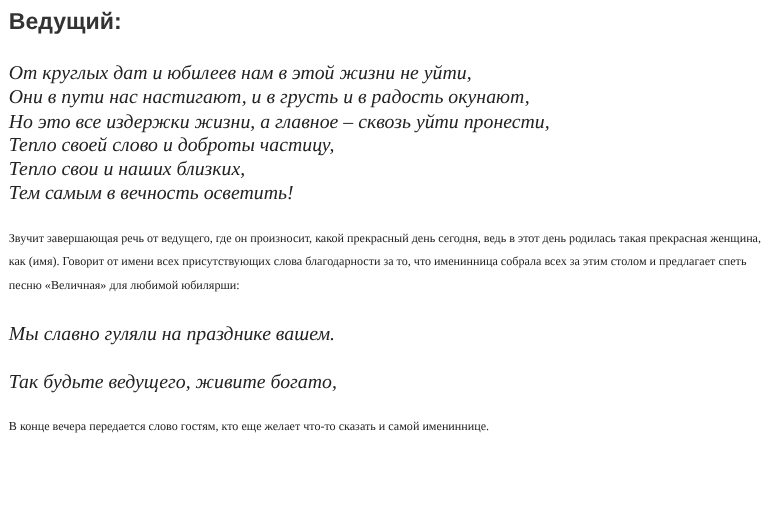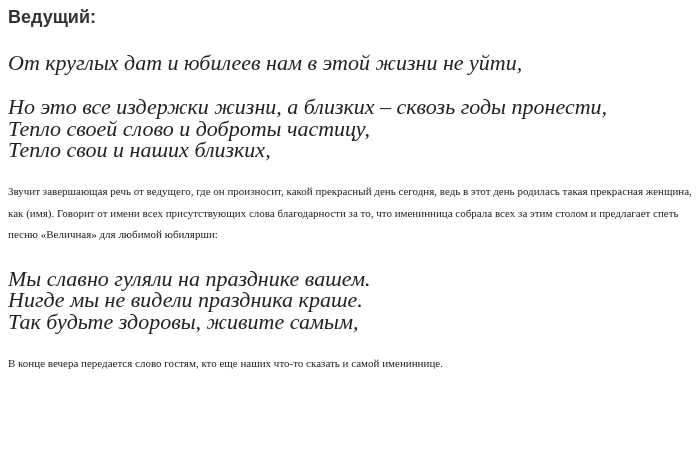--- a/index.html
+++ b/index.html
@@ -10,60 +10,61 @@
     overflow: hidden;
     font-family: "Liberation Serif", serif;
     color: #222222;
   }
   .doc {
     padding: 6px 4px 0 8px;
   }
   .heading {
     font-family: "Liberation Sans", sans-serif;
     font-weight: 700;
-    font-size: 18px;
+    font-size: 21px;
     line-height: 1.3;
     color: #333333;
     margin: 0 0 23px 0;
   }
   .para {
     font-size: 11px;
     line-height: 21.6px;
     color: #222222;
     margin: 0 0 20px 0;
   }
   .poem {
-    font-size: 22px;
+    font-size: 18px;
     line-height: 21.7px;
     font-style: italic;
     color: #222222;
     margin: 0 0 20px 0;
   }
   .poem--second {
     margin-top: 22px;
   }
 </style>
 </head>
 <body>
 
 <div class="doc">
 
   <h2 class="heading">Ведущий:</h2>
 
   <p class="poem">
     <span class="poem-line">От круглых дат и юбилеев нам в этой жизни не уйти,</span><br>
-    <br>
-    <span class="poem-line">Но это все издержки жизни, а близких – сквозь годы пронести,</span><br>
+    <span class="poem-line">Они в пути нас настигают, и в грусть и в радость окунают,</span><br>
+    <span class="poem-line">Но это все издержки жизни, а главное – сквозь уйти пронести,</span><br>
     <span class="poem-line">Тепло своей слово и доброты частицу,</span><br>
     <span class="poem-line">Тепло свои и наших близких,</span><br>
+    <span class="poem-line">Тем самым в вечность осветить!</span>
   </p>
 
   <p class="para">Звучит завершающая речь от ведущего, где он произносит, какой прекрасный день сегодня, ведь в этот день родилась такая прекрасная женщина, как (имя). Говорит от имени всех присутствующих слова благодарности за то, что именинница собрала всех за этим столом и предлагает спеть песню «Величная» для любимой юбилярши:</p>
 
   <p class="poem poem--second">
     <span class="poem-line">Мы славно гуляли на празднике вашем.</span><br>
-    <span class="poem-line">Нигде мы не видели праздника краше.</span><br>
-    <span class="poem-line">Так будьте здоровы, живите самым,</span><br>
+    <br>
+    <span class="poem-line">Так будьте ведущего, живите богато,</span><br>
   </p>
 
-  <p class="para">В конце вечера передается слово гостям, кто еще наших что-то сказать и самой имениннице.</p>
+  <p class="para">В конце вечера передается слово гостям, кто еще желает что-то сказать и самой имениннице.</p>
 
 </div>
 
 </body></html>

